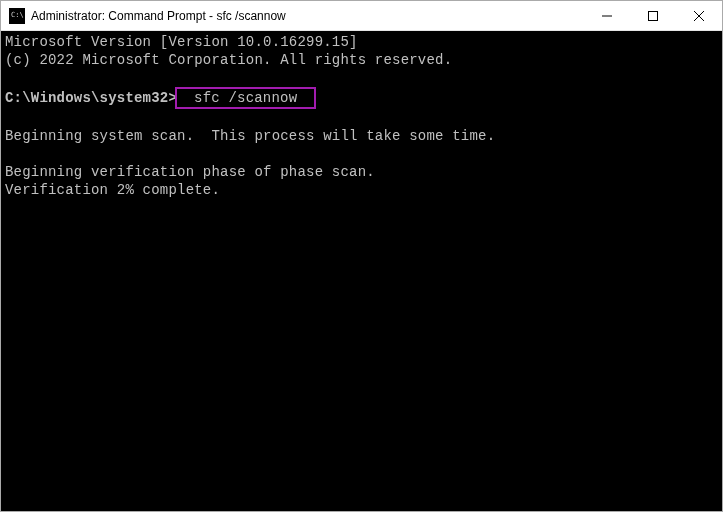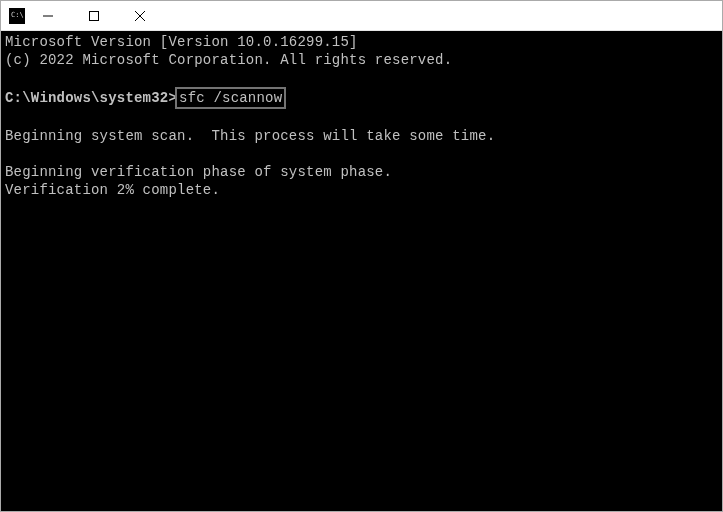--- a/index.html
+++ b/index.html
@@ -64,31 +64,32 @@
       padding: 2px 4px;
       height: calc(100% - 30px);
       white-space: pre;
       letter-spacing: 0.2px;
     }
     .prompt-line {
       display: inline;
       font-weight: bold;
     }
     .highlight-box {
-      border: 2px solid #737373;
-      padding: 0 2px;
+      border: 2px solid #a21caf;
+      padding: 0 17px;
       display: inline-block;
       margin-left: -2px;
     }
   </style>
 </head>
 <body>
 
 <div class="titlebar">
   <span class="titlebar-icon"></span>
+  <span class="titlebar-text">Administrator: Command Prompt - sfc  /scannow</span>
   <div class="window-controls">
     <div class="win-btn">
       <svg viewBox="0 0 10 10">
           <line x1="0" y1="5" x2="10" y2="5" stroke="currentColor" stroke-width="1"></line>
         </svg>
     </div>
     <div class="win-btn">
       <svg viewBox="0 0 10 10">
           <rect x="0.5" y="0.5" width="9" height="9" fill="none" stroke="currentColor" stroke-width="1"></rect>
         </svg>
@@ -102,15 +103,15 @@
   </div>
 </div>
 
 <div class="terminal"><span>Microsoft Version [Version 10.0.16299.15]</span>
 <span>(c) 2022 Microsoft Corporation. All rights reserved.</span>
 <span></span>
 <span class="prompt-line">C:\Windows\system32&gt;</span><span class="highlight-box">sfc /scannow</span>
 <span></span>
 <span>Beginning system scan.  This process will take some time.</span>
 <span></span>
-<span>Beginning verification phase of system phase.</span>
+<span>Beginning verification phase of phase scan.</span>
 <span>Verification 2% complete.</span>
 </div>
 
 </body></html>

